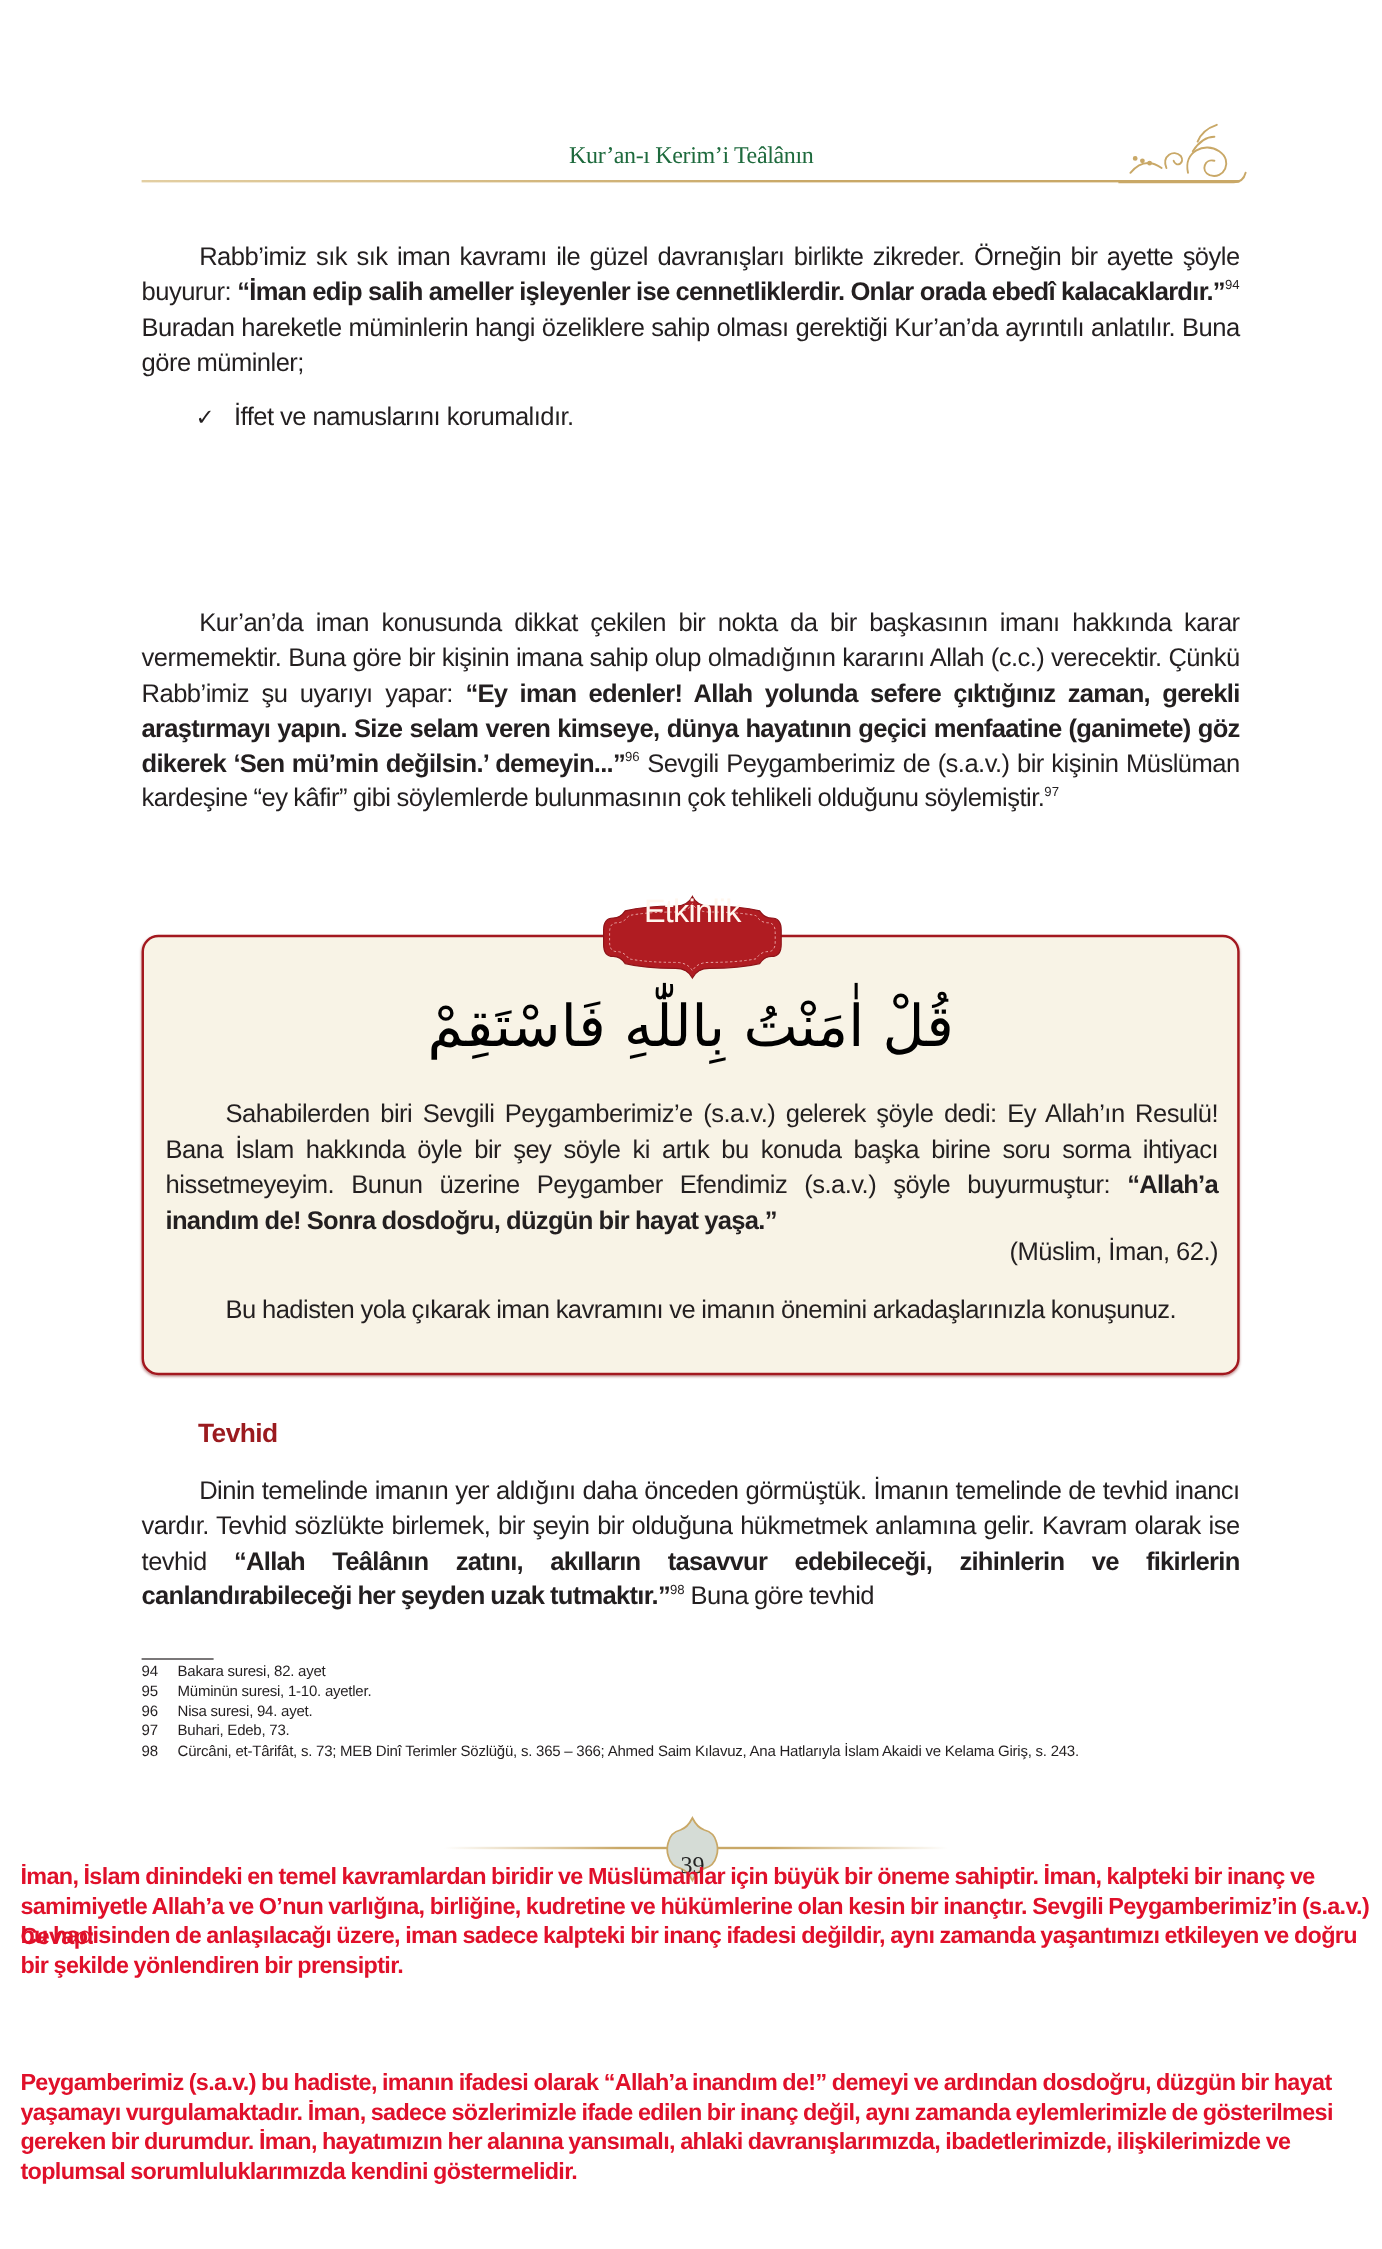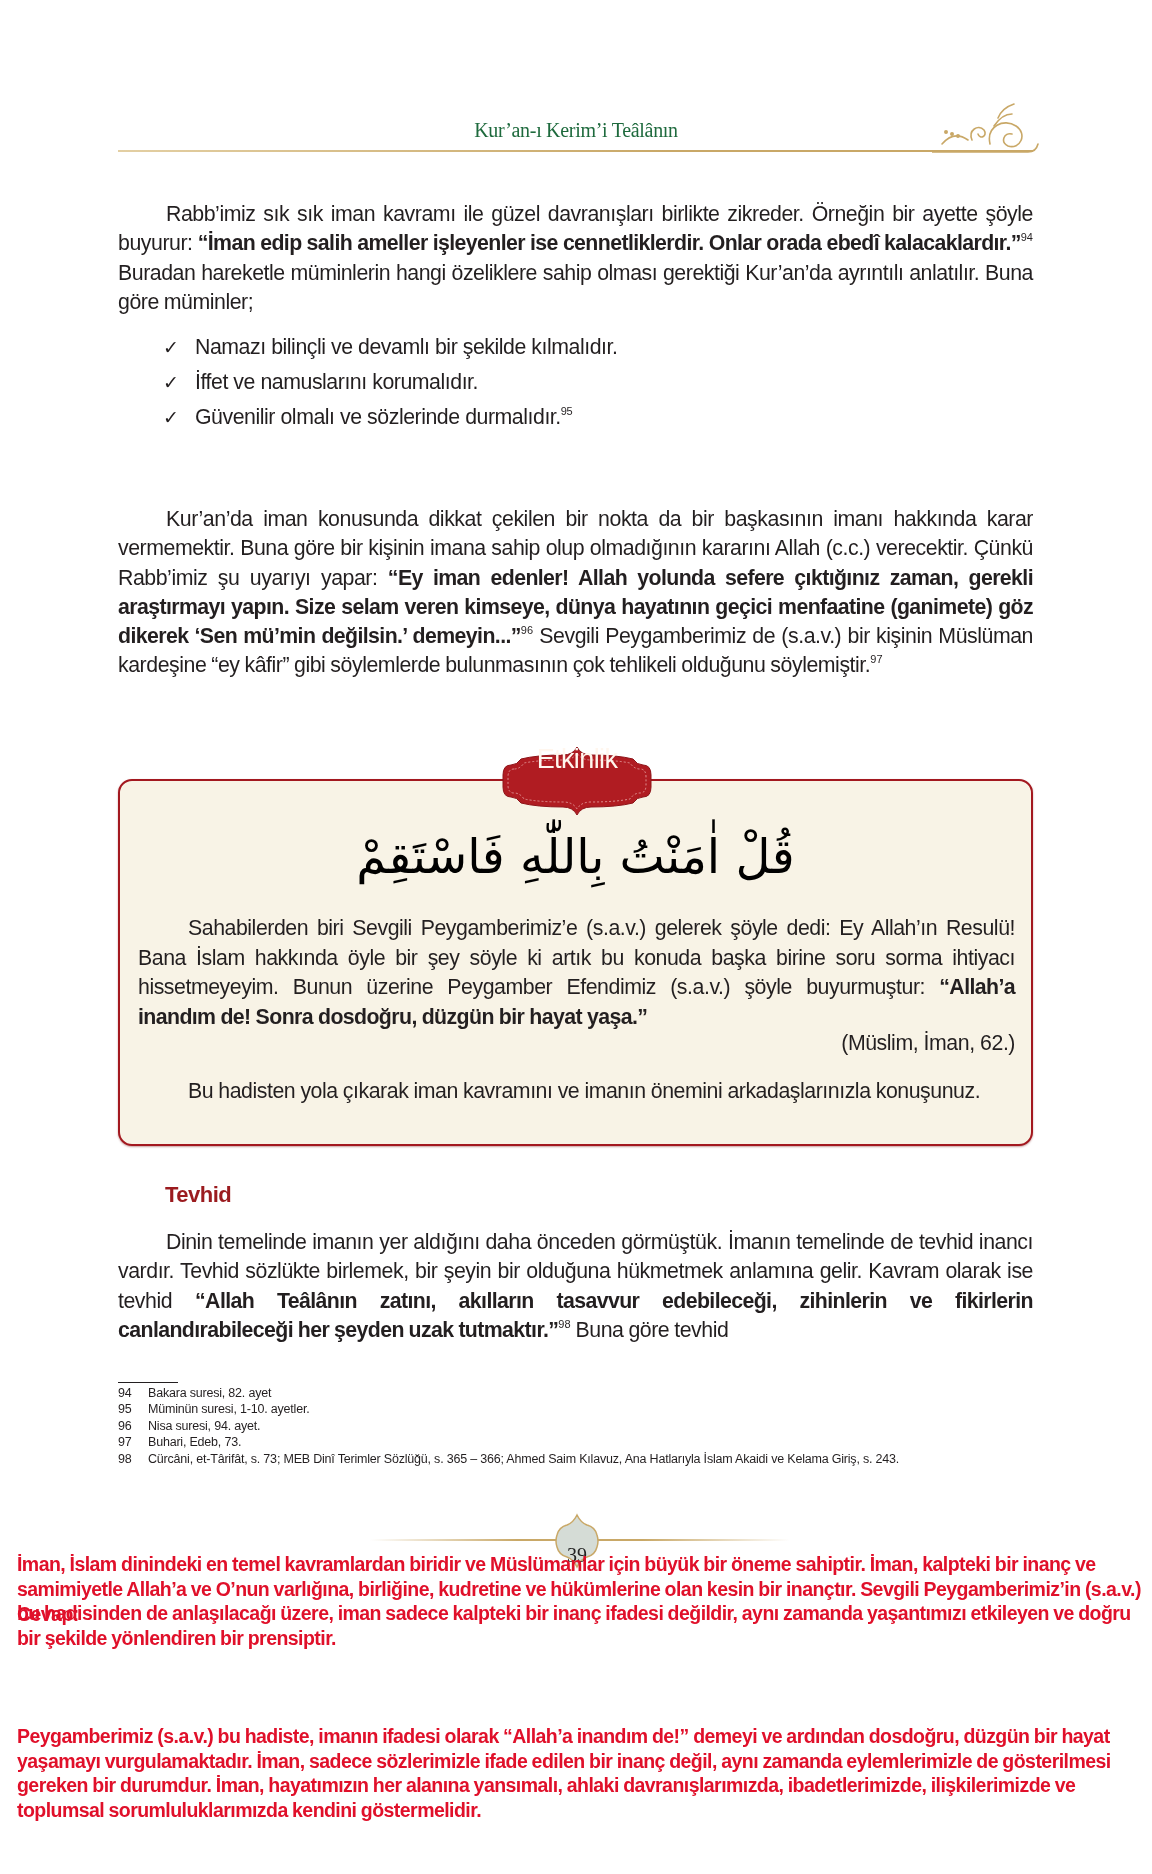--- a/index.html
+++ b/index.html
@@ -108,23 +108,21 @@
     <path d="M62 26 Q70 14 80 14"></path>
     <path d="M0 52 L96 52 Q104 52 106 44"></path>
   </g>
 </svg>
 
 <div class="abs para" style="top:200px;">
   <span class="indent"></span><span>Rabb’imiz sık sık iman kavramı ile güzel davranışları birlikte zikreder. Örneğin bir ayette şöyle buyurur: </span><b>“İman edip salih ameller işleyenler ise cennetliklerdir. Onlar orada ebedî kalacaklardır.”</b><sup>94</sup><span> Buradan hareketle müminlerin hangi özeliklere sahip olması gerektiği Kur’an’da ayrıntılı anlatılır. Buna göre müminler;</span>
 </div>
 
 <div class="abs checklist">
-  <div class="check-item"><span class="check">✓</span><span>Namazı bilinçli ve devamlı bir şekilde kılmalıdır.</span></div>
   <div class="check-item"><span class="check">✓</span><span>İffet ve namuslarını korumalıdır.</span></div>
-  <div class="check-item"><span class="check">✓</span><span>Güvenilir olmalı ve sözlerinde durmalıdır.</span><sup>95</sup></div>
 </div>
 
 <div class="abs para" style="top:505px;">
   <span class="indent"></span><span>Kur’an’da iman konusunda dikkat çekilen bir nokta da bir başkasının imanı hakkında karar vermemektir. Buna göre bir kişinin imana sahip olup olmadığının kararını Allah (c.c.) verecektir. Çünkü Rabb’imiz şu uyarıyı yapar: </span><b>“Ey iman edenler! Allah yolunda sefere çıktığınız zaman, gerekli araştırmayı yapın. Size selam veren kimseye, dünya hayatının geçici menfaatine (ganimete) göz dikerek ‘Sen mü’min değilsin.’ demeyin...”</b><sup>96</sup>
   <span>Sevgili Peygamberimiz de (s.a.v.) bir kişinin Müslüman kardeşine “ey kâfir” gibi söylemlerde bulunmasının çok tehlikeli olduğunu söylemiştir.</span><sup>97</sup>
 </div>
 
 <div class="abs activity-box"></div>
 <svg class="abs badge" viewBox="0 0 160 72">
   <path d="M14 20 Q6 20 6 30 L6 42 Q6 52 14 52 Q20 52 24 58 Q40 62 66 62 Q76 62 80 70 Q84 62 94 62 Q120 62 136 58 Q140 52 146 52 Q154 52 154 42 L154 30 Q154 20 146 20 Q140 20 136 14 Q120 10 94 10 Q84 10 80 2 Q76 10 66 10 Q40 10 24 14 Q20 20 14 20 Z" fill="#b01c22" stroke="#8e1419" stroke-width="1"></path>

